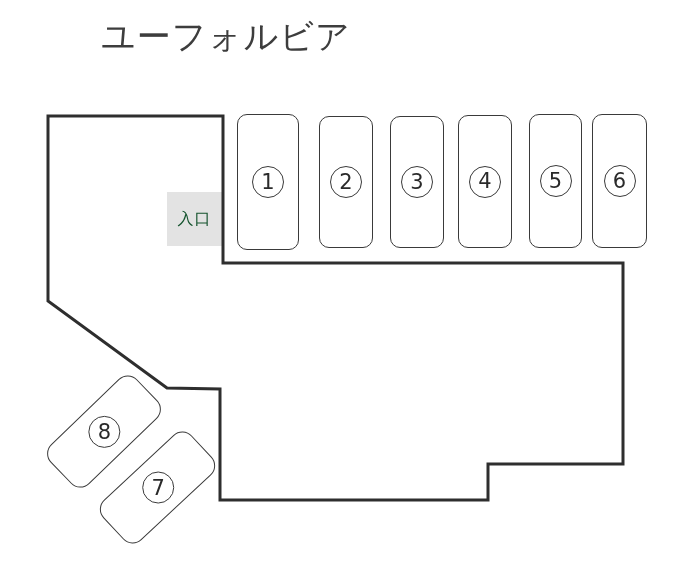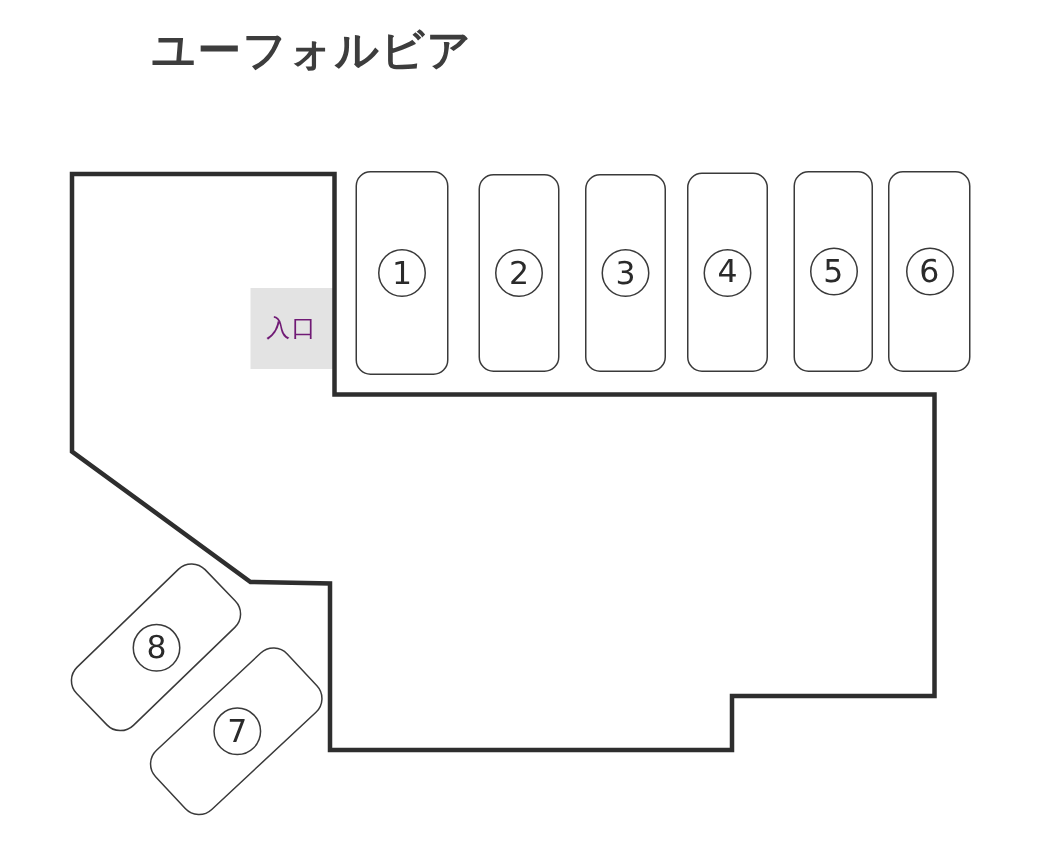--- a/index.html
+++ b/index.html
@@ -8,40 +8,40 @@
     width: 694px;
     height: 561px;
     background: #ffffff;
     font-family: "DejaVu Sans", "Liberation Sans", sans-serif;
     overflow: hidden;
   }
   .map-title {
     position: absolute;
     left: 101px;
     top: 14px;
-    font-size: 29px;
-    font-weight: 700;
+    font-size: 34px;
+    font-weight: 400;
     letter-spacing: 1px;
     color: #3d3d3d;
     white-space: nowrap;
   }
   .entrance {
     position: absolute;
     left: 167px;
     top: 192px;
     width: 55px;
     height: 54px;
     background: #e3e3e3;
     display: flex;
     align-items: center;
     justify-content: center;
   }
   .entrance span {
     font-size: 16px;
-    color: #701a75;
+    color: #14532d;
     letter-spacing: 1px;
     font-family: Liberation Serif, serif;
   }
   .space {
     position: absolute;
     box-sizing: border-box;
     border: 1.8px solid #3a3a3a;
     border-radius: 10px;
     background: #ffffff;
     display: flex;

